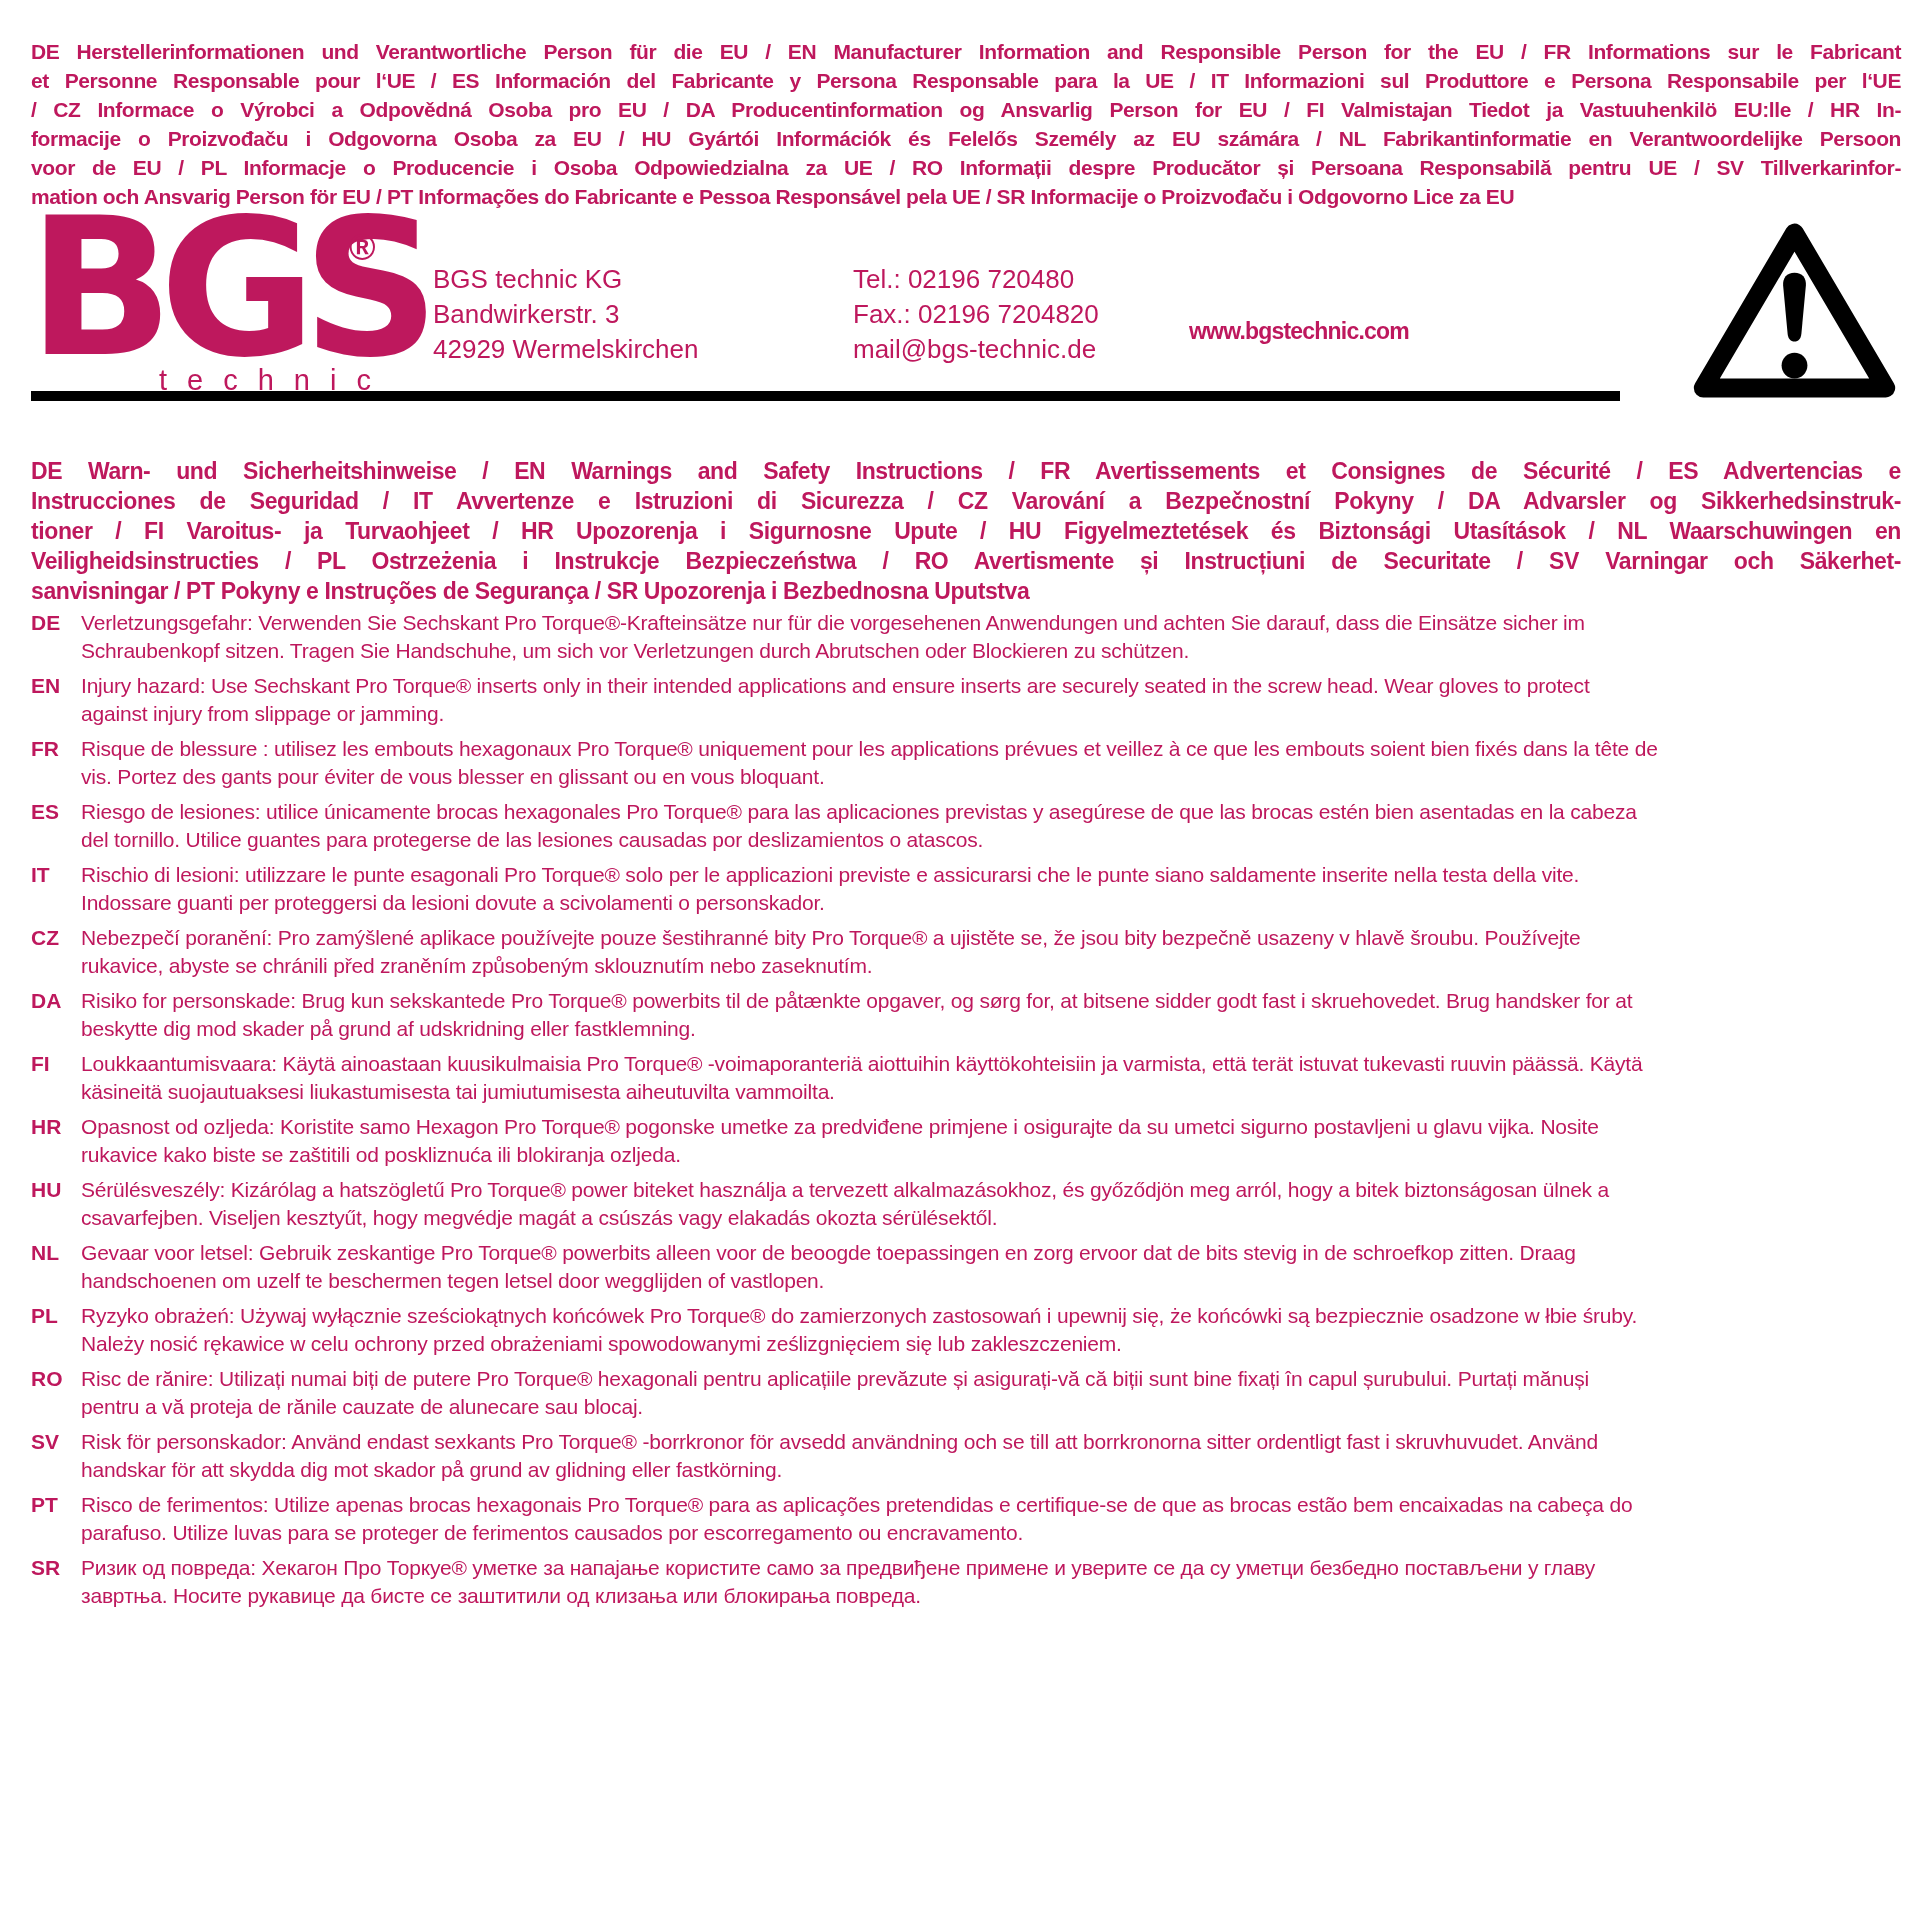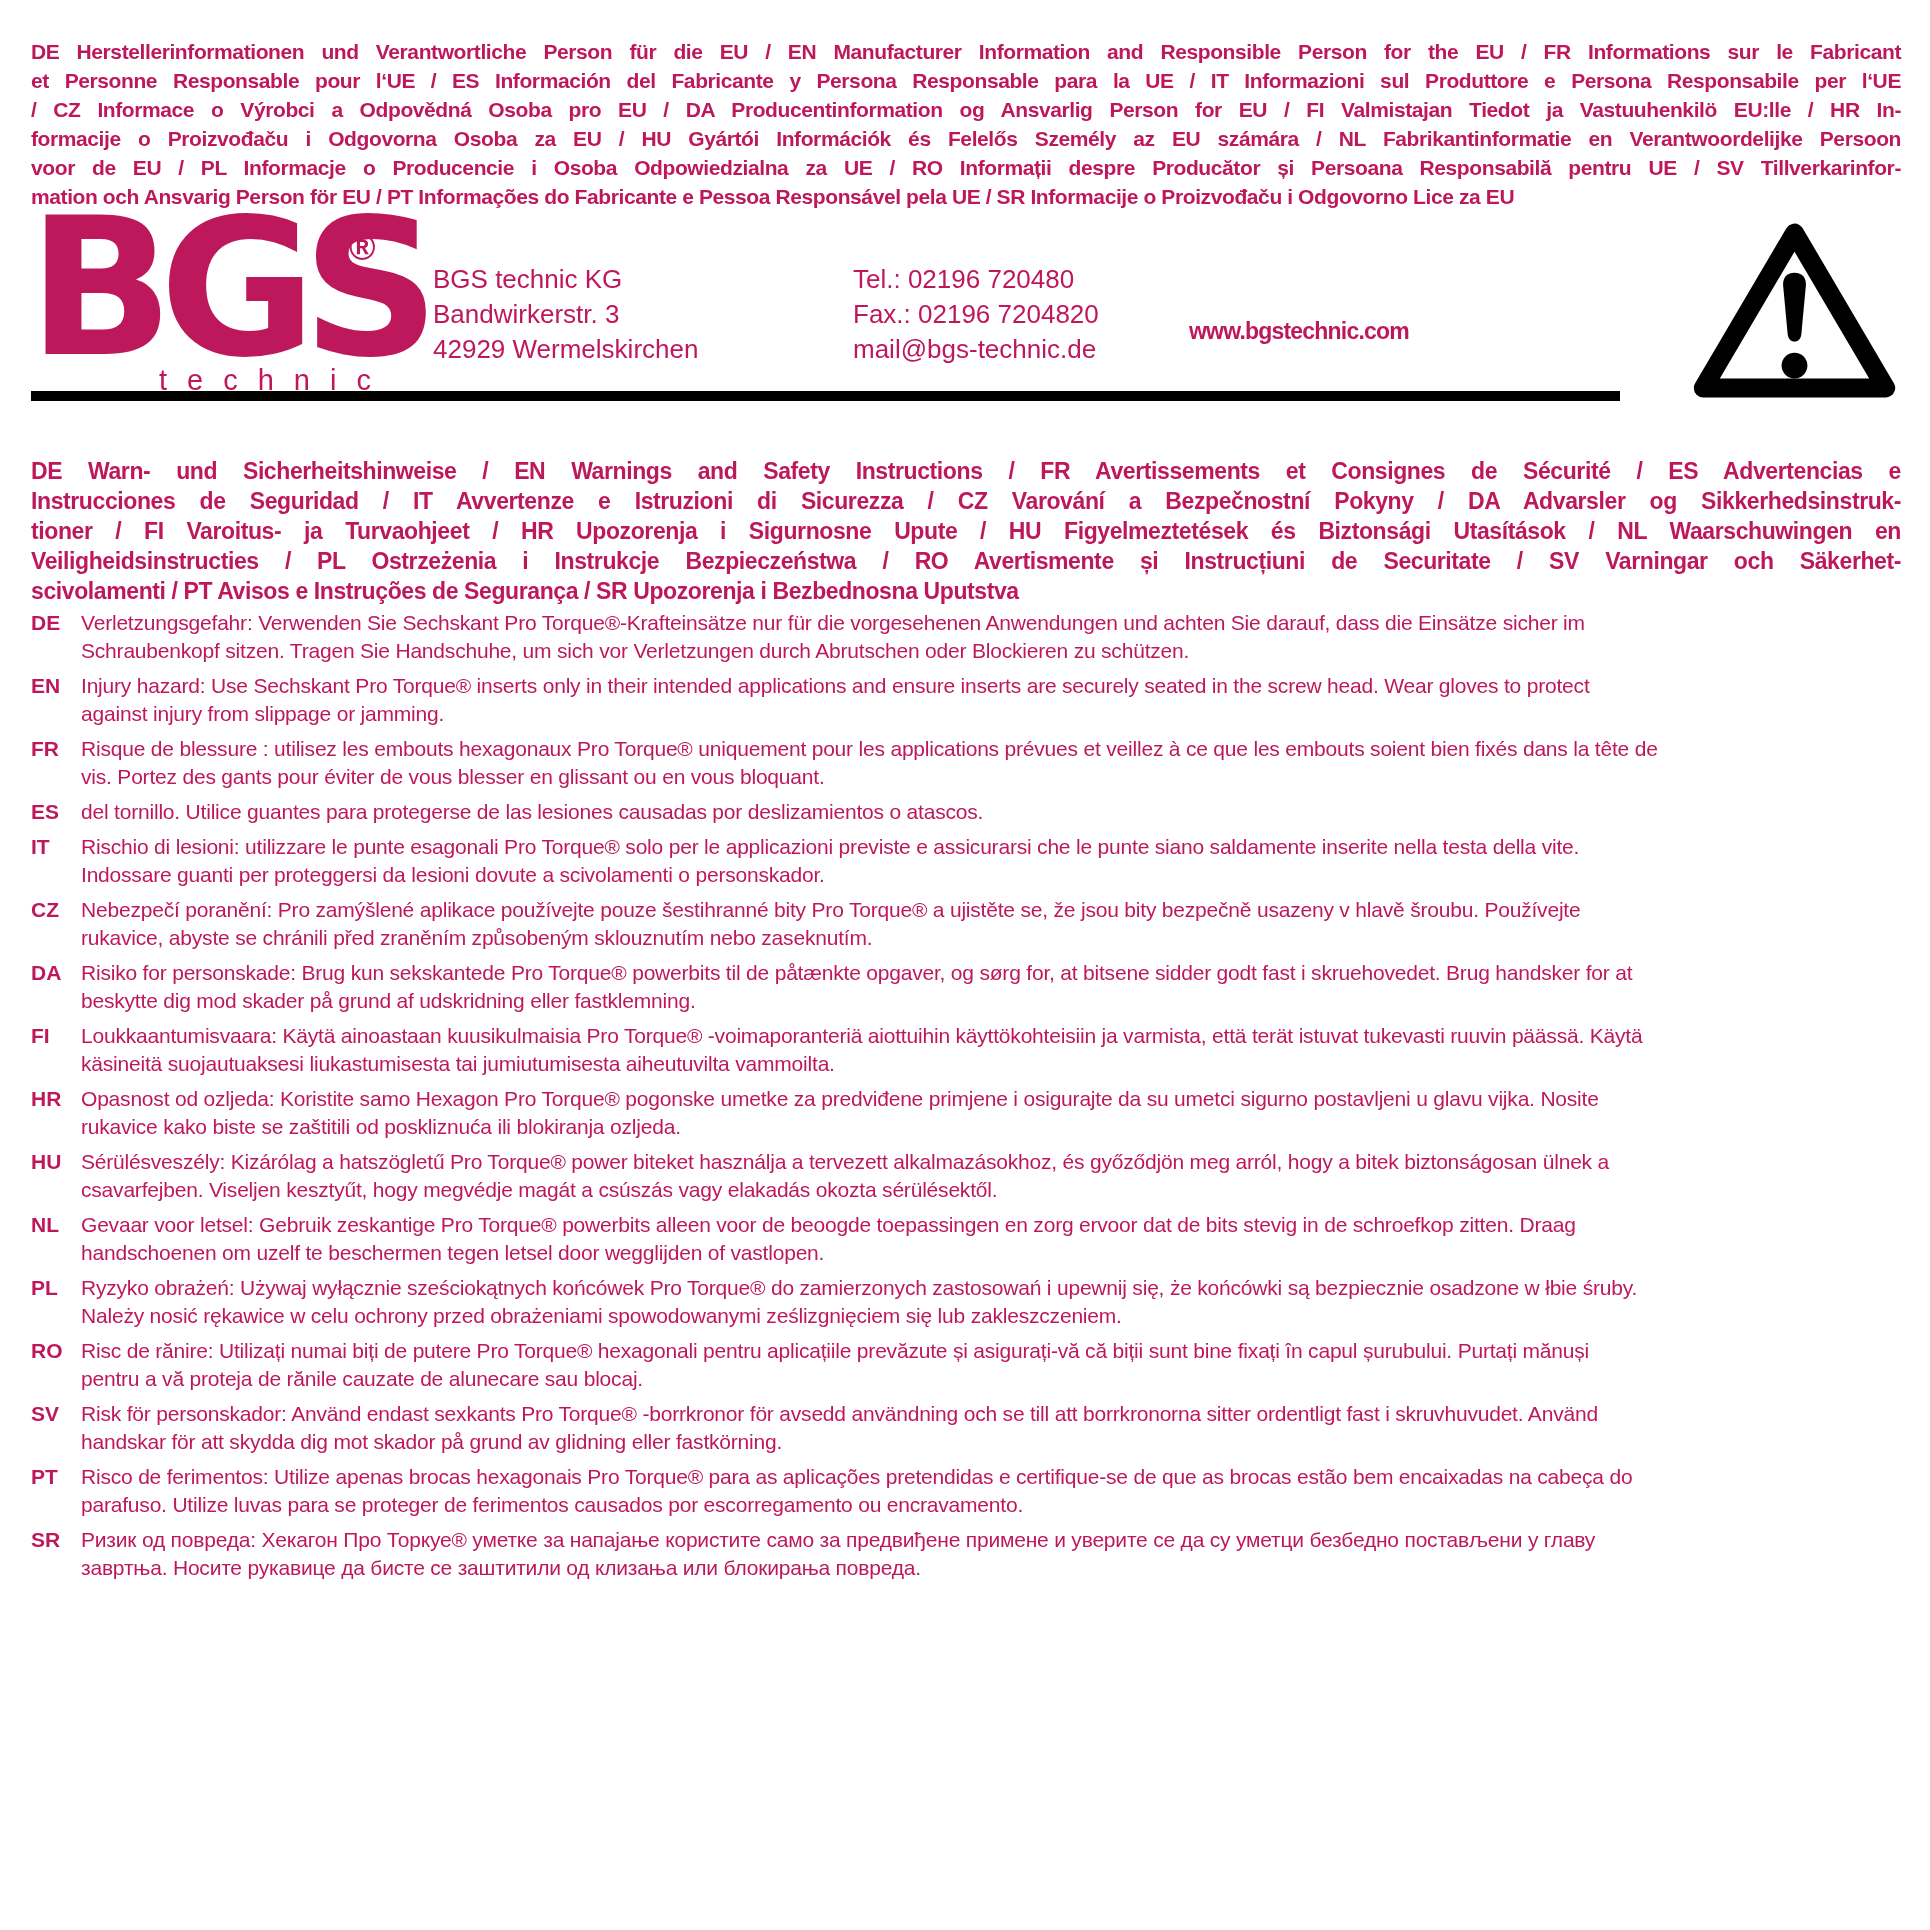--- a/index.html
+++ b/index.html
@@ -94,21 +94,21 @@
     <circle cx="60" cy="84" r="7.5" fill="#000000"></circle>
   </svg>
 
   <div class="rule"></div>
 
   <div class="safety-header">
       <div class="jline">DE Warn- und Sicherheitshinweise / EN Warnings and Safety Instructions / FR Avertissements et Consignes de Sécurité / ES Advertencias e</div>
       <div class="jline">Instrucciones de Seguridad / IT Avvertenze e Istruzioni di Sicurezza / CZ Varování a Bezpečnostní Pokyny / DA Advarsler og Sikkerhedsinstruk-</div>
       <div class="jline">tioner / FI Varoitus- ja Turvaohjeet / HR Upozorenja i Sigurnosne Upute / HU Figyelmeztetések és Biztonsági Utasítások / NL Waarschuwingen en</div>
       <div class="jline">Veiligheidsinstructies / PL Ostrzeżenia i Instrukcje Bezpieczeństwa / RO Avertismente și Instrucțiuni de Securitate / SV Varningar och Säkerhet-</div>
-      <div class="jline">scivolamenti / PT Avisos e Instruções de Segurança / SR Upozorenja i Bezbednosna Uputstva</div>
+      <div class="jline">sanvisningar / PT Pokyny e Instruções de Segurança / SR Upozorenja i Bezbednosna Uputstva</div>
     </div>
 
   <div class="warnings">
     <div class="witem">
       <div class="wlang">DE</div>
       <div class="wtext">
         <div class="wline">Verletzungsgefahr: Verwenden Sie Sechskant Pro Torque®-Krafteinsätze nur für die vorgesehenen Anwendungen und achten Sie darauf, dass die Einsätze sicher im</div>
         <div class="wline">Schraubenkopf sitzen. Tragen Sie Handschuhe, um sich vor Verletzungen durch Abrutschen oder Blockieren zu schützen.</div>
       </div>
     </div>
@@ -125,20 +125,21 @@
       <div class="wlang">FR</div>
       <div class="wtext">
         <div class="wline">Risque de blessure : utilisez les embouts hexagonaux Pro Torque® uniquement pour les applications prévues et veillez à ce que les embouts soient bien fixés dans la tête de</div>
         <div class="wline">vis. Portez des gants pour éviter de vous blesser en glissant ou en vous bloquant.</div>
       </div>
     </div>
 
     <div class="witem">
       <div class="wlang">ES</div>
       <div class="wtext">
+        <div class="wline">Riesgo de lesiones: utilice únicamente brocas hexagonales Pro Torque® para las aplicaciones previstas y asegúrese de que las brocas estén bien asentadas en la cabeza</div>
         <div class="wline">del tornillo. Utilice guantes para protegerse de las lesiones causadas por deslizamientos o atascos.</div>
       </div>
     </div>
 
     <div class="witem">
       <div class="wlang">IT</div>
       <div class="wtext">
         <div class="wline">Rischio di lesioni: utilizzare le punte esagonali Pro Torque® solo per le applicazioni previste e assicurarsi che le punte siano saldamente inserite nella testa della vite.</div>
         <div class="wline">Indossare guanti per proteggersi da lesioni dovute a scivolamenti o personskador.</div>
       </div>

